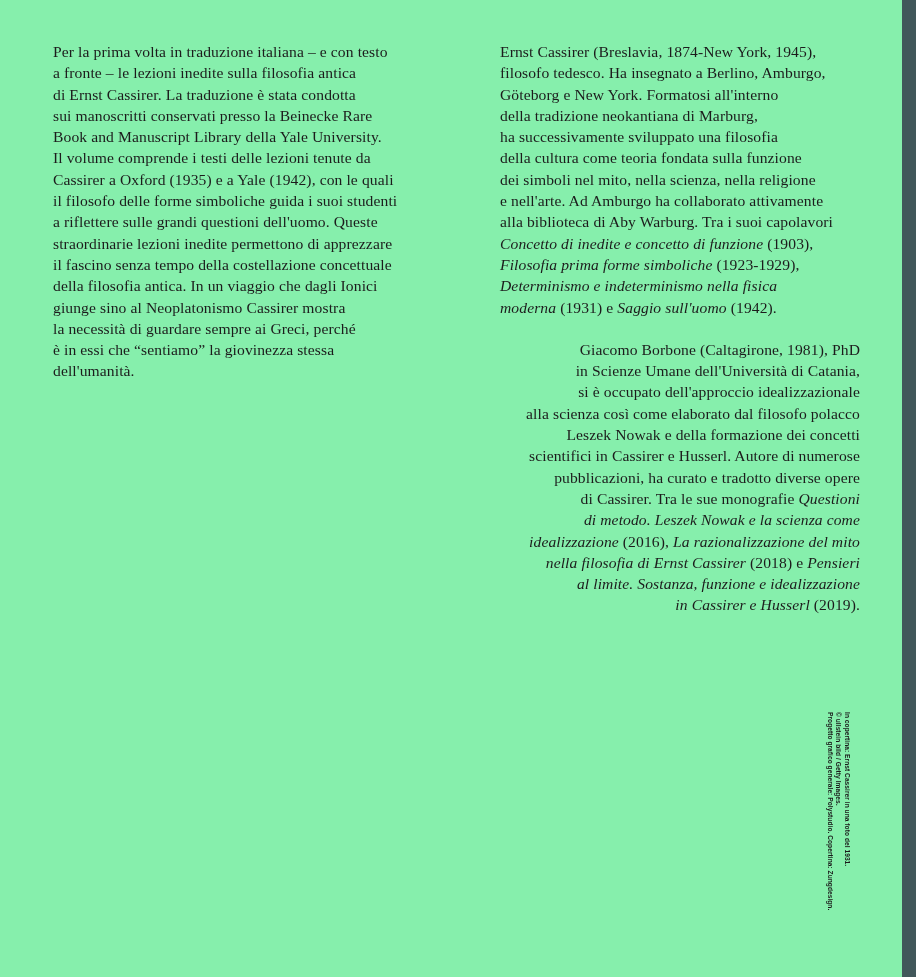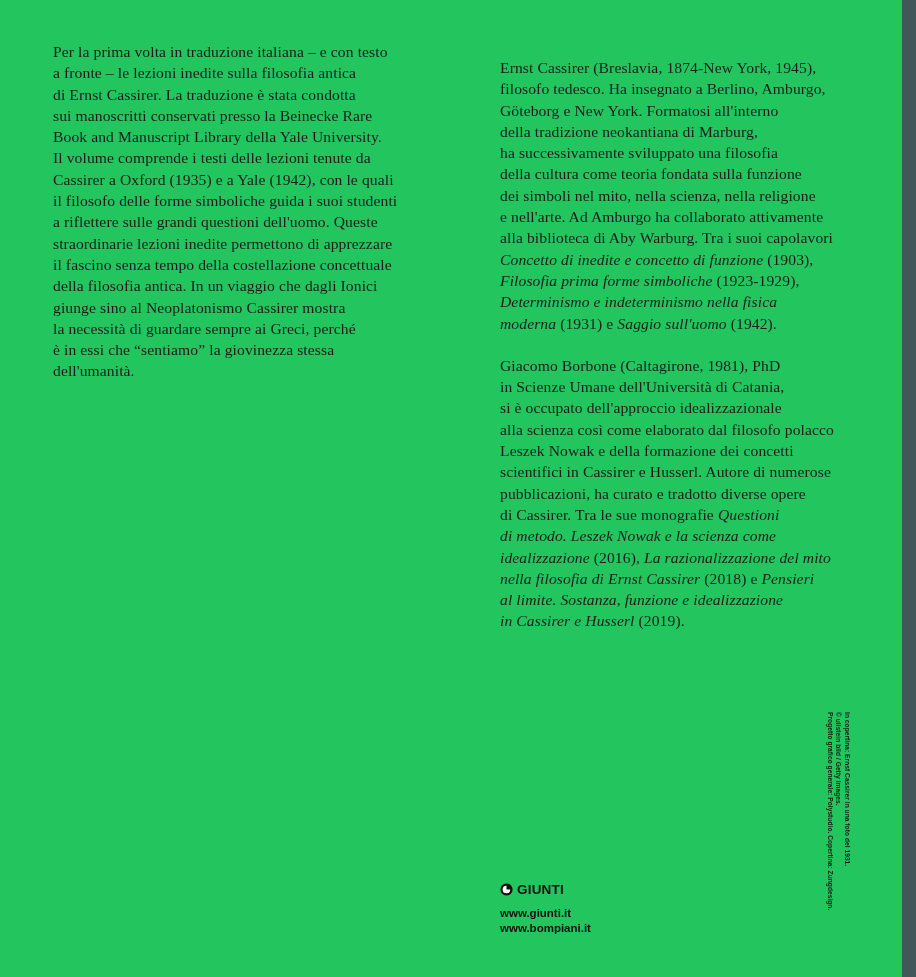--- a/index.html
+++ b/index.html
@@ -4,21 +4,21 @@
 <style>
   html, body {
     margin: 0;
     padding: 0;
     background: #ffffff;
   }
   .page {
     position: relative;
     width: 916px;
     height: 977px;
-    background: #22c55e;
+    background: #86efac;
     overflow: hidden;
     font-family: "Liberation Serif", "DejaVu Serif", serif;
     color: #1a1a1a;
   }
   
   .spine-strip {
     position: absolute;
     top: 0;
     right: 0;
     width: 14px;
@@ -33,30 +33,31 @@
     color: #1c1c1c;
     -webkit-font-smoothing: antialiased;
   }
   .col-left {
     left: 53px;
     top: 41px;
     width: 370px;
   }
   .col-right {
     left: 500px;
-    top: 57px;
+    top: 41px;
     width: 360px;
   }
   .para {
     margin: 0;
     white-space: pre-line;
     letter-spacing: 0.1px;
   }
   .para + .para {
     margin-top: 21px;
+    text-align: right;
   }
   .para i, .para em {
     font-style: italic;
   }
   
   .publisher {
     position: absolute;
     left: 500px;
     top: 881px;
   }
@@ -161,33 +162,20 @@
 pubblicazioni, ha curato e tradotto diverse opere
 di Cassirer. Tra le sue monografie </span><i>Questioni
 di metodo. Leszek Nowak e la scienza come
 idealizzazione</i><span> (2016), </span><i>La razionalizzazione del mito
 nella filosofia di Ernst Cassirer</i><span> (2018) e </span><i>Pensieri
 al limite. Sostanza, funzione e idealizzazione
 in Cassirer e Husserl</i><span> (2019).</span></p>
 
   </div>
 
-  <div class="publisher">
-    <div class="logo-row">
-      <svg class="logo-mark" viewBox="0 0 32 32">
-        <circle cx="16" cy="16" r="15" fill="#111111"></circle>
-        <path d="M16 6.5 A9.5 9.5 0 1 0 25.5 16 L16 16 Z" fill="#ffffff"></path>
-      </svg>
-      <span class="logo-word">GIUNTI</span>
-    </div>
-    <div class="urls">
-      <span class="url-line">www.giunti.it</span>
-      <span class="url-line">www.bompiani.it</span>
-    </div>
-  </div>
 
   <div class="credits">
     <span>In copertina: Ernst Cassirer in una foto del 1931.</span>
     <span>© ullstein bild / Getty Images.</span>
     <span>Progetto grafico generale: Polystudio. Copertina: Zungdesign.</span>
   </div>
 
 </div>
 
 </body></html>

